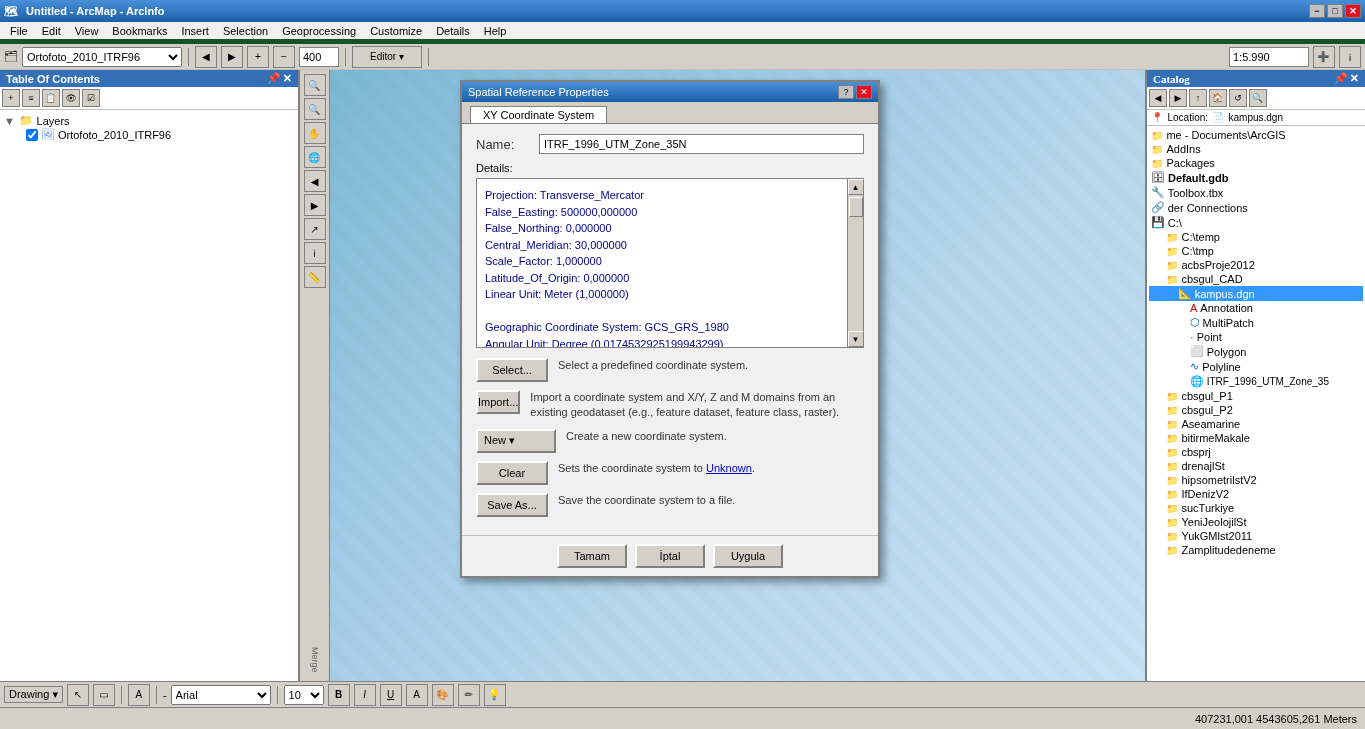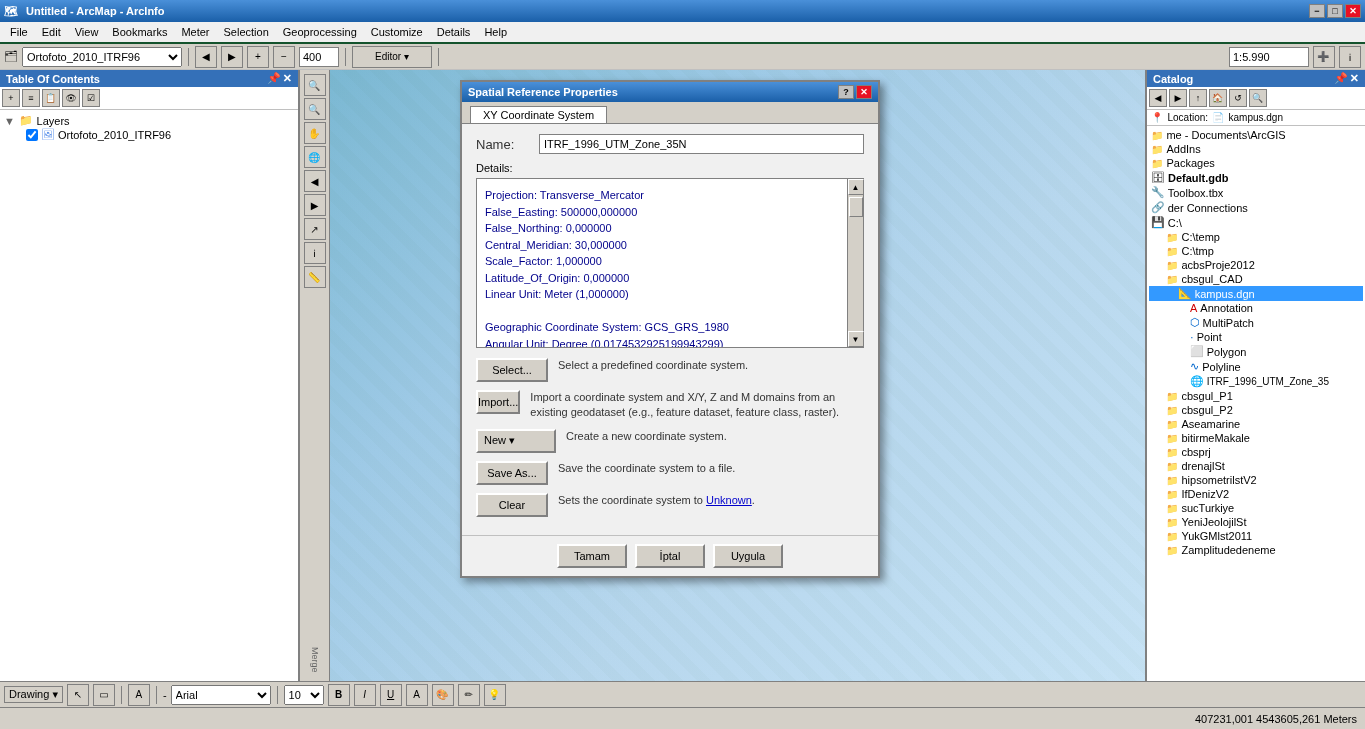--- a/index.html
+++ b/index.html
@@ -25,21 +25,21 @@
       font-size: 9px;
       display: flex; align-items: center; justify-content: center;
       cursor: pointer;
       color: black;
     }
     .title-bar-btn.close { background: #e81123; color: white; }
 
     
     .menu-bar {
       background: #f0f0f0;
-      border-bottom: 2px solid #14532d;
+      border-bottom: 5px solid #14532d;
       display: flex;
       align-items: center;
       height: 22px;
       padding: 0 4px;
       gap: 2px;
     }
     .menu-item {
       padding: 2px 6px;
       cursor: pointer;
       font-size: 11px;
@@ -118,20 +118,21 @@
       font-size: 11px;
     }
     .catalog-header {
       background: #3470b8;
       color: white;
       padding: 2px 6px;
       font-weight: bold;
       display: flex;
       justify-content: space-between;
       align-items: center;
+      font-family: Liberation Serif, serif;
     }
     .catalog-location {
       display: flex;
       align-items: center;
       padding: 2px 4px;
       border-bottom: 1px solid #c0c0c0;
       gap: 4px;
       font-size: 10px;
     }
     .catalog-tree { flex: 1; overflow-y: auto; padding: 2px; }
@@ -206,21 +207,21 @@
       z-index: 200;
     }
     .dialog-title-bar {
       background: linear-gradient(to bottom, #4a90d9, #1a5fa8);
       color: white;
       padding: 3px 6px;
       display: flex;
       align-items: center;
       justify-content: space-between;
       font-size: 11px;
-      font-weight: bold;
+      font-weight: normal;
     }
     .dialog-title-controls { display: flex; gap: 2px; }
     .dialog-btn-sm {
       width: 16px; height: 14px;
       display: flex; align-items: center; justify-content: center;
       font-size: 9px;
       cursor: pointer;
       background: #c0c0c0;
       border: 1px solid #808080;
       color: black;
@@ -386,41 +387,41 @@
     <div class="title-bar-btn">□</div>
     <div class="title-bar-btn close">✕</div>
   </div>
 </div>
 
 <div class="menu-bar">
   <span class="menu-item">File</span>
   <span class="menu-item">Edit</span>
   <span class="menu-item">View</span>
   <span class="menu-item">Bookmarks</span>
-  <span class="menu-item">Meter</span>
+  <span class="menu-item">Insert</span>
   <span class="menu-item">Selection</span>
   <span class="menu-item">Geoprocessing</span>
   <span class="menu-item">Customize</span>
   <span class="menu-item">Details</span>
   <span class="menu-item">Help</span>
 </div>
 
 <div class="toolbar-area">
   <span>🗂</span>
   <select style="height:20px; font-size:11px; width:160px;">
     <option>Ortofoto_2010_ITRF96</option>
   </select>
   <div class="tb-separator"></div>
   <div class="tb-btn">◀</div>
   <div class="tb-btn">▶</div>
   <div class="tb-btn">+</div>
   <div class="tb-btn">−</div>
   <input type="text" value="400" style="width: 40px; height: 20px; font-size: 11px; border: 1px solid rgb(128, 128, 128); padding: 1px 3px;">
   <div class="tb-separator"></div>
-  <div class="tb-btn" style="width:80px;">Editor ▾</div>
+  <div class="tb-btn" style="width:70px;">Editor ▾</div>
   <div class="tb-separator"></div>
   <div style="flex:1"></div>
   <input type="text" value="1:5.990" style="width: 80px; height: 20px; font-size: 11px; border: 1px solid rgb(128, 128, 128); padding: 1px 3px;">
   <div class="tb-btn">➕</div>
   <div class="tb-btn">ℹ</div>
 </div>
 
 <div class="main-layout">
 
   <div class="toc-panel">
@@ -729,27 +730,27 @@
 
     <div class="action-pair">
       <button class="action-btn" style="width:80px; display:flex; justify-content:space-between; padding:0 6px;">
         <span>New ▾</span>
       </button>
       <span class="action-description">Create a new coordinate system.</span>
     </div>
 
 
     <div class="action-pair">
+      <button class="action-btn">Clear</button>
+      <span class="action-description">Sets the coordinate system to <a>Unknown</a>.</span>
+    </div>
+
+    <div class="action-pair">
       <button class="action-btn">Save As...</button>
       <span class="action-description">Save the coordinate system to a file.</span>
-    </div>
-
-    <div class="action-pair">
-      <button class="action-btn">Clear</button>
-      <span class="action-description">Sets the coordinate system to <a>Unknown</a>.</span>
     </div>
   </div>
 
   <div class="dialog-footer">
     <button class="footer-btn">Tamam</button>
     <button class="footer-btn">İptal</button>
     <button class="footer-btn">Uygula</button>
   </div>
 </div>
 

